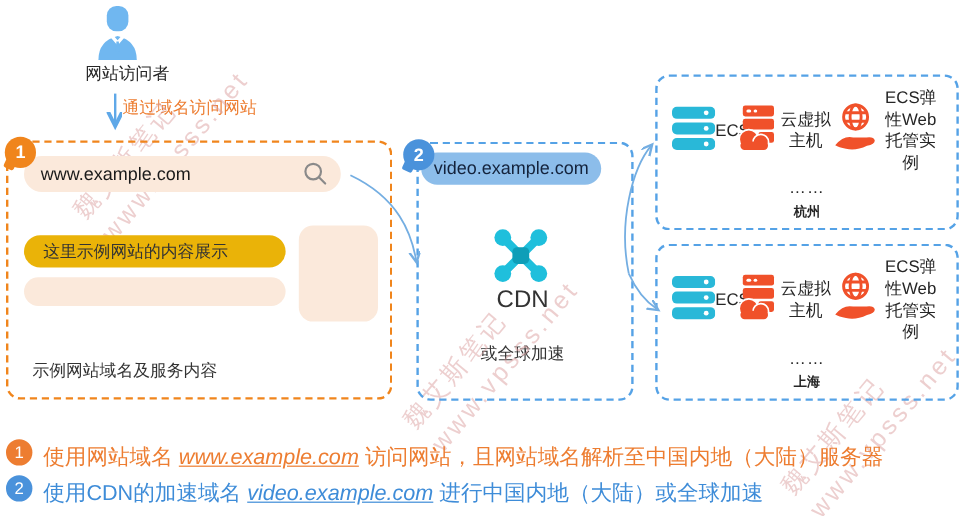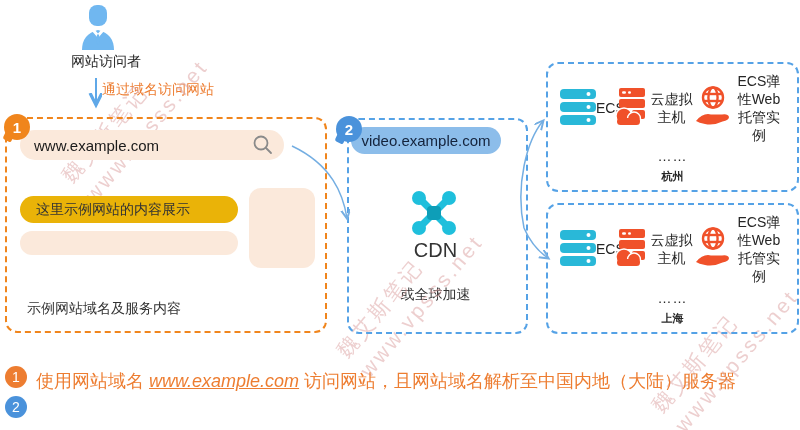--- a/index.html
+++ b/index.html
@@ -266,14 +266,17 @@
     <path d="M292,146 C332,165 343,194 347,218" stroke="#74AEE2" stroke-width="1.5" fill="none" marker-end="url(#ah)"></path>
     <path d="M524,228 C515,185 527,140 543,121" stroke="#74AEE2" stroke-width="1.5" fill="none" marker-end="url(#ah)"></path>
     <path d="M524,228 C531,244 539,252 548,258" stroke="#74AEE2" stroke-width="1.5" fill="none" marker-end="url(#ah)"></path>
   </svg>
 
   <div class="lbadge l1">1</div>
   <div class="ltext l1">
     <span>使用网站域名 </span><span class="domain">www.example.com</span><span> 访问网站，且网站域名解析至中国内地（大陆）服务器</span>
   </div>
   <div class="lbadge l2">2</div>
+  <div class="ltext l2">
+    <span>使用CDN的加速域名 </span><span class="domain">video.example.com</span><span> 进行中国内地（大陆）或全球加速</span>
+  </div>
 
 </div>
 
 </body></html>

